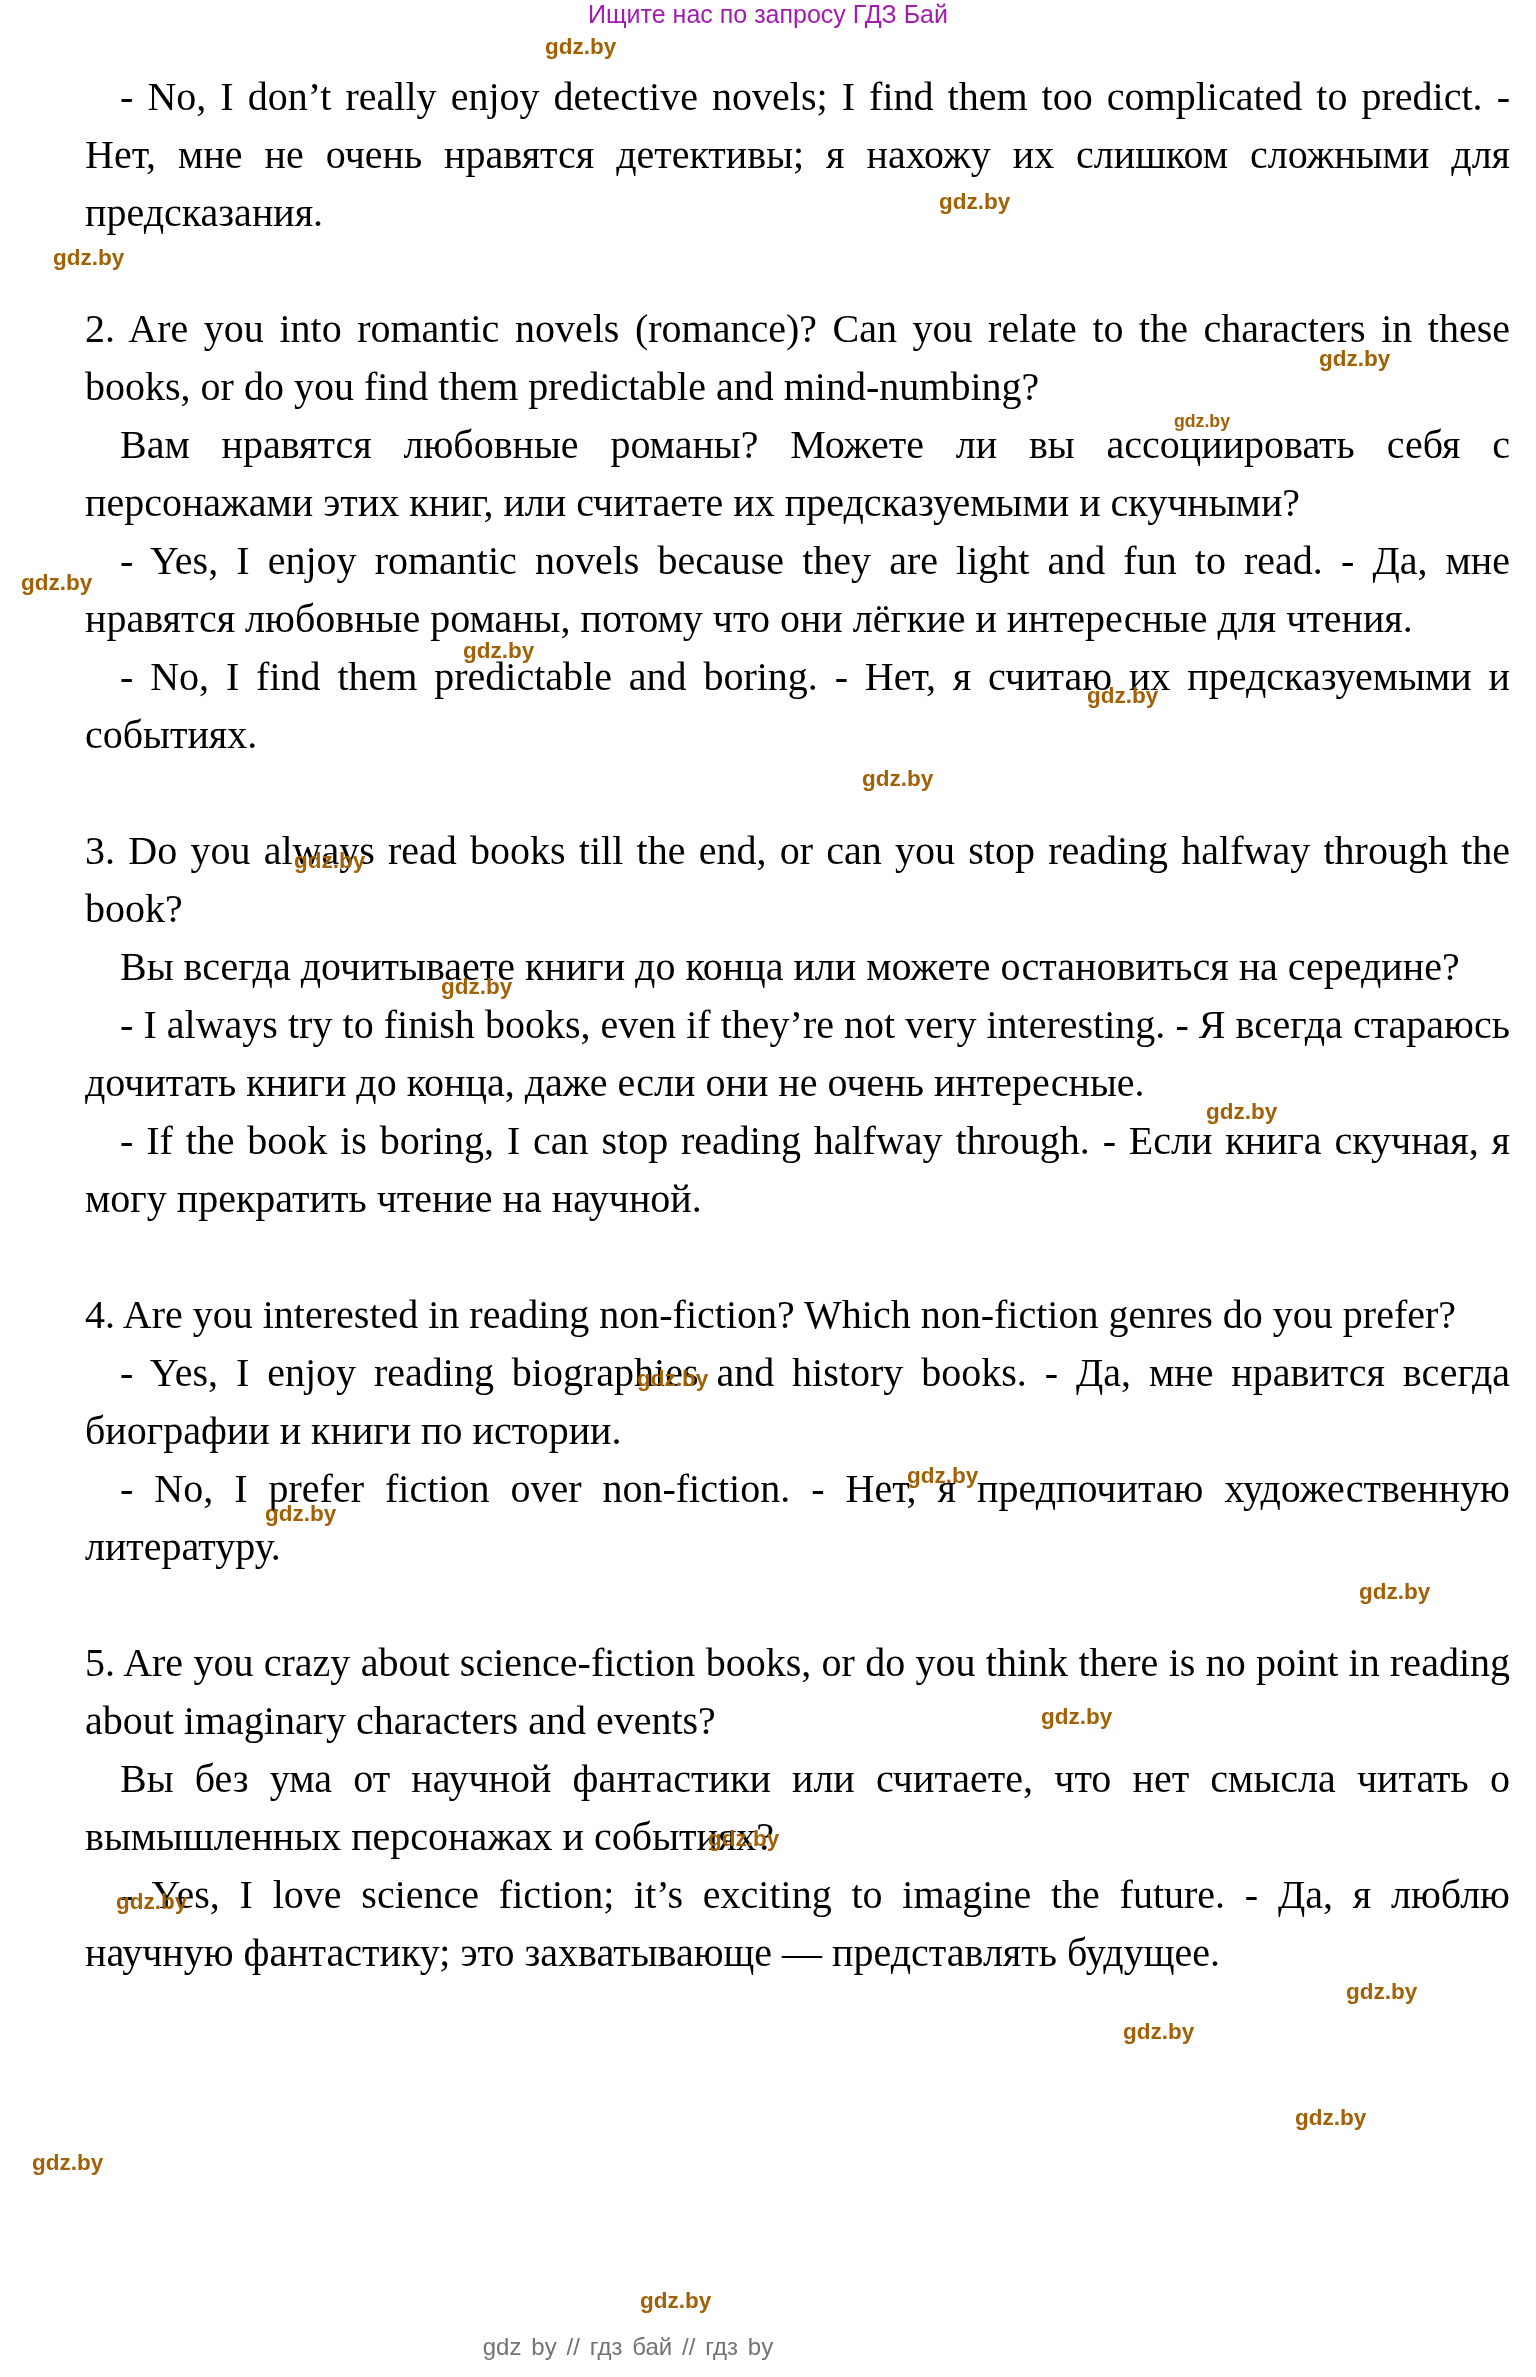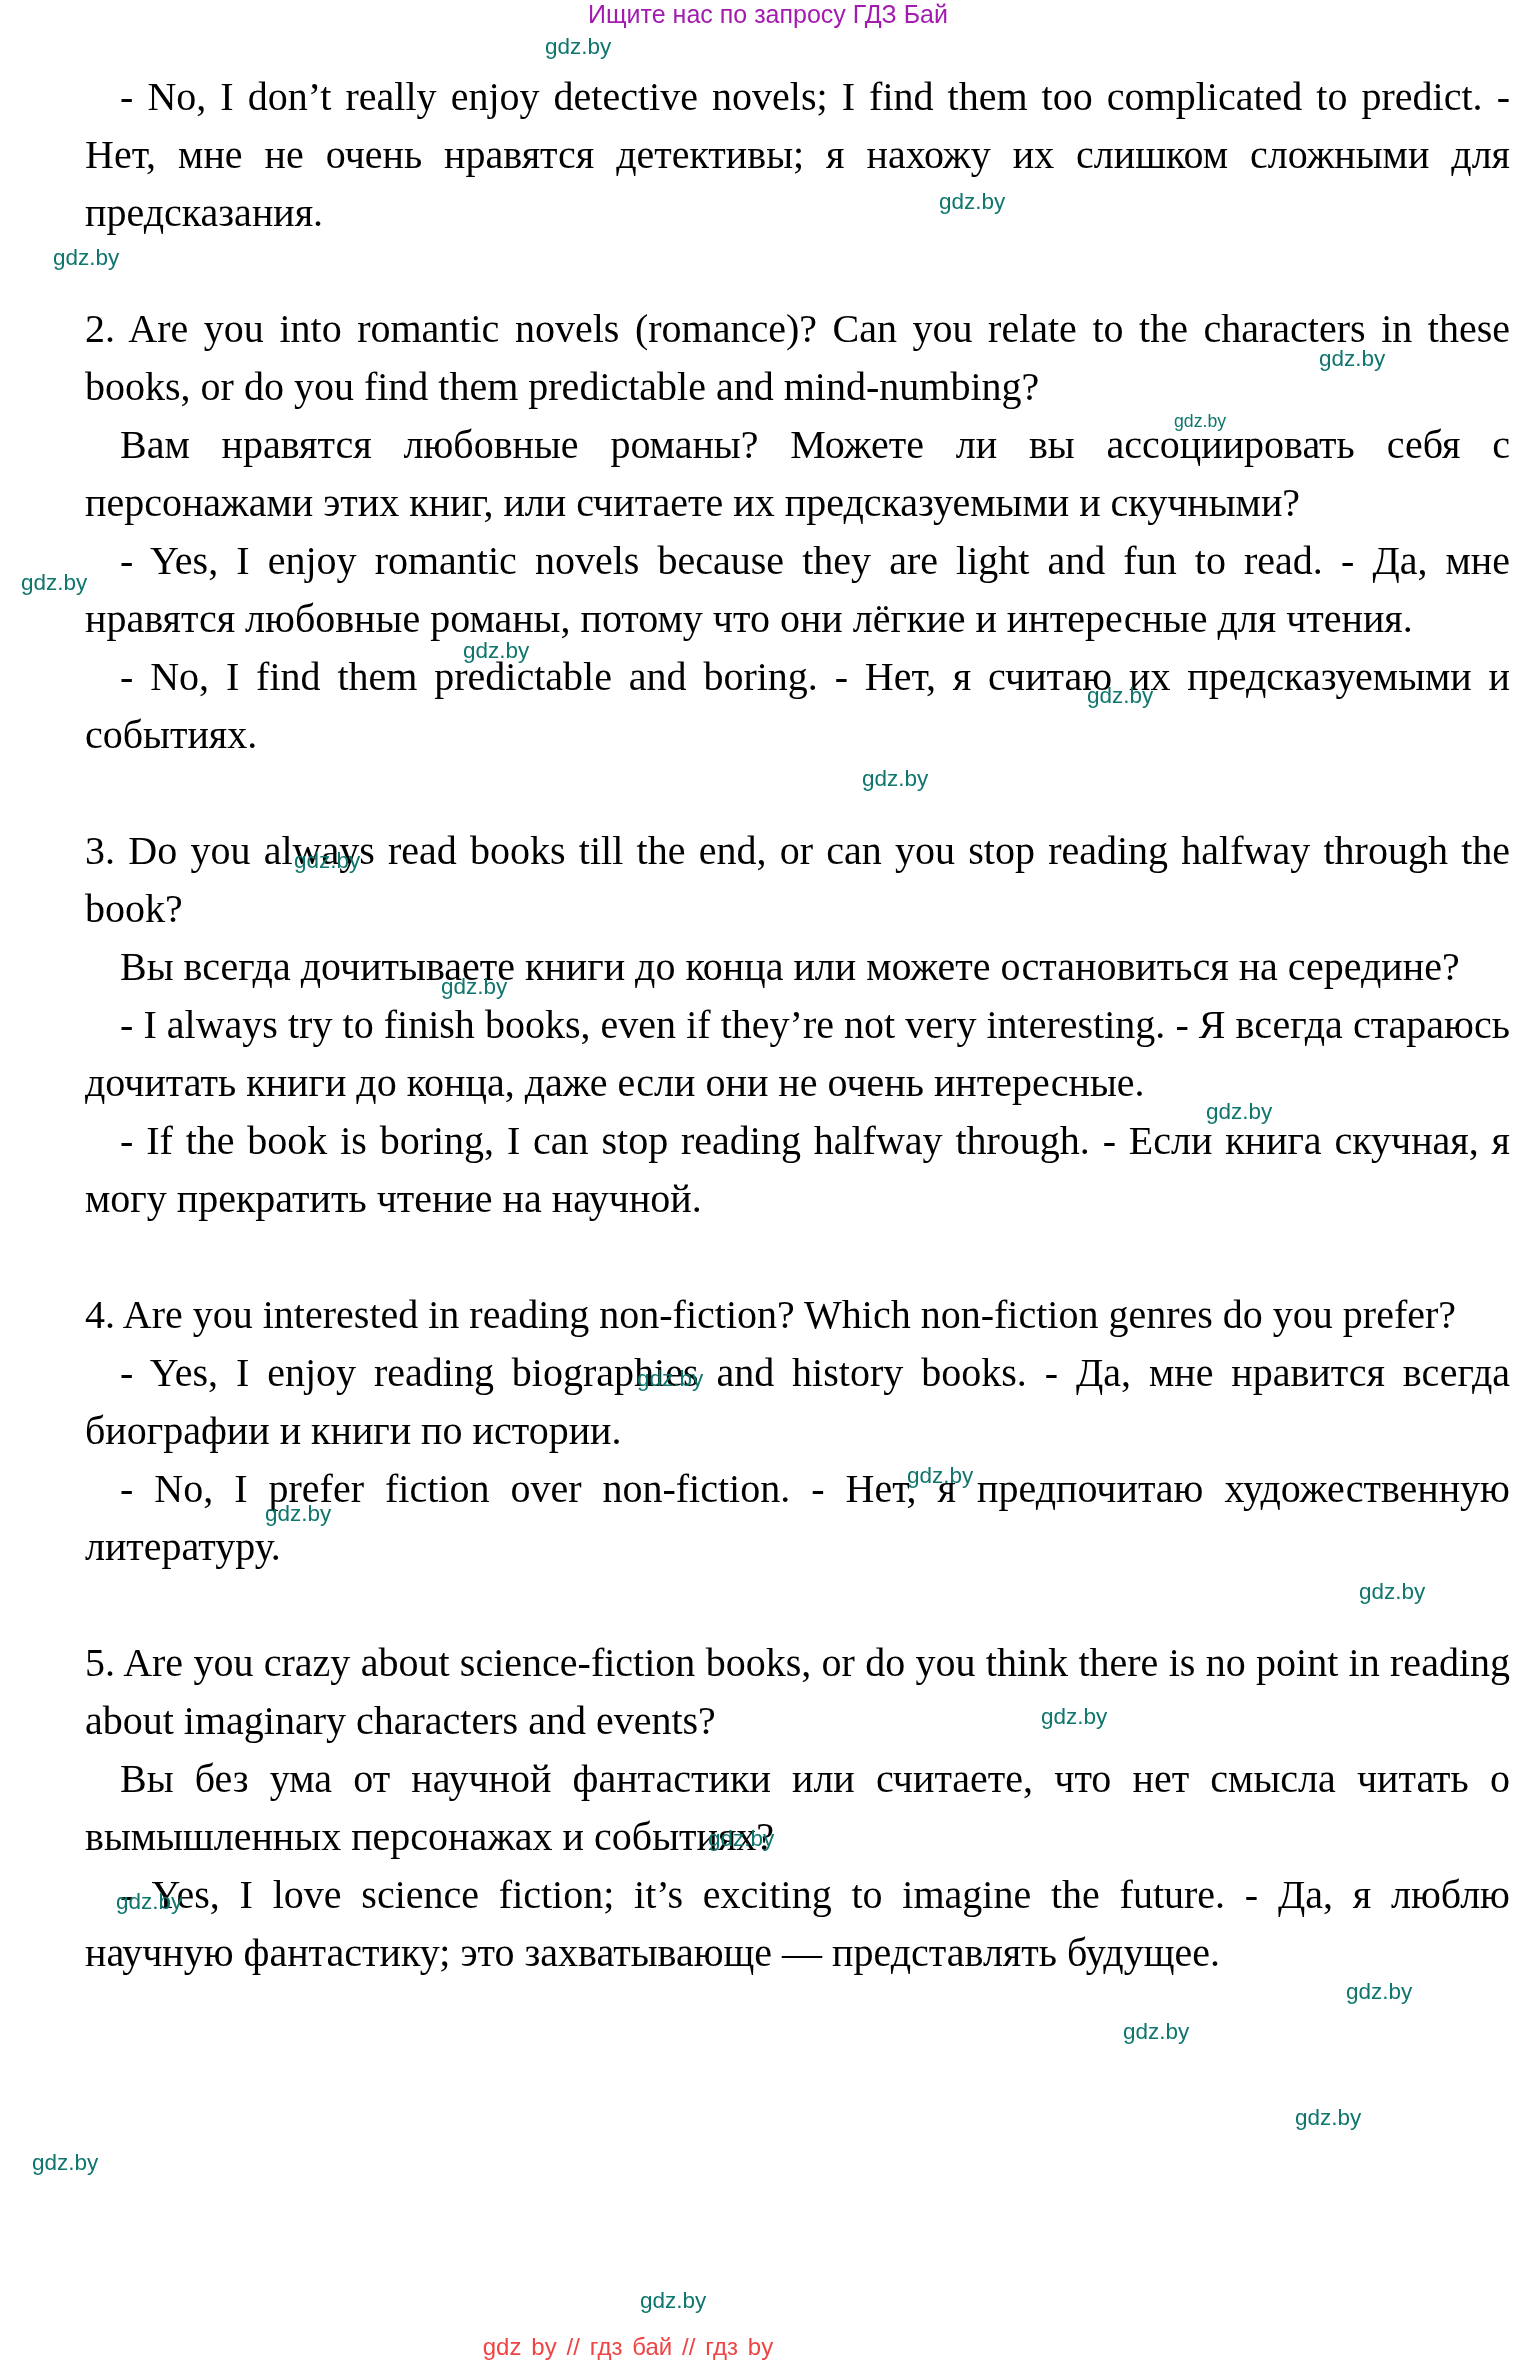--- a/index.html
+++ b/index.html
@@ -12,26 +12,26 @@
   .page {
     position: absolute; left: 53px; width: 1425px; top: 68px;
     font-family: "Liberation Serif", serif; font-size: 40px; line-height: 58px;
     color: #000; text-align: justify; margin-left: 32px;
   }
   .page p { margin: 0; }
   .indent { text-indent: 35px; }
   .q { margin-top: 58px !important; }
   .wm {
     position: absolute; font-family: "Liberation Sans", sans-serif;
-    font-size: 22.5px; color: #0f766e; line-height: 24px;
+    font-size: 22.5px; color: #a16207; line-height: 24px; font-weight: bold;
   }
   .wm.small { font-size: 17.7px; }
   .footer {
     position: absolute; top: 2332px; left: 0; width: 1256px; text-align: center;
-    font-family: "Liberation Sans", sans-serif; font-size: 24px; color: #ef4444;
+    font-family: "Liberation Sans", sans-serif; font-size: 24px; color: #737373;
     line-height: 29px; word-spacing: 3.2px;
   }
 </style>
 </head>
 <body>
 
 <div class="header">Ищите нас по запросу ГДЗ Бай</div>
 
 <div class="page">
   <p class="indent">

